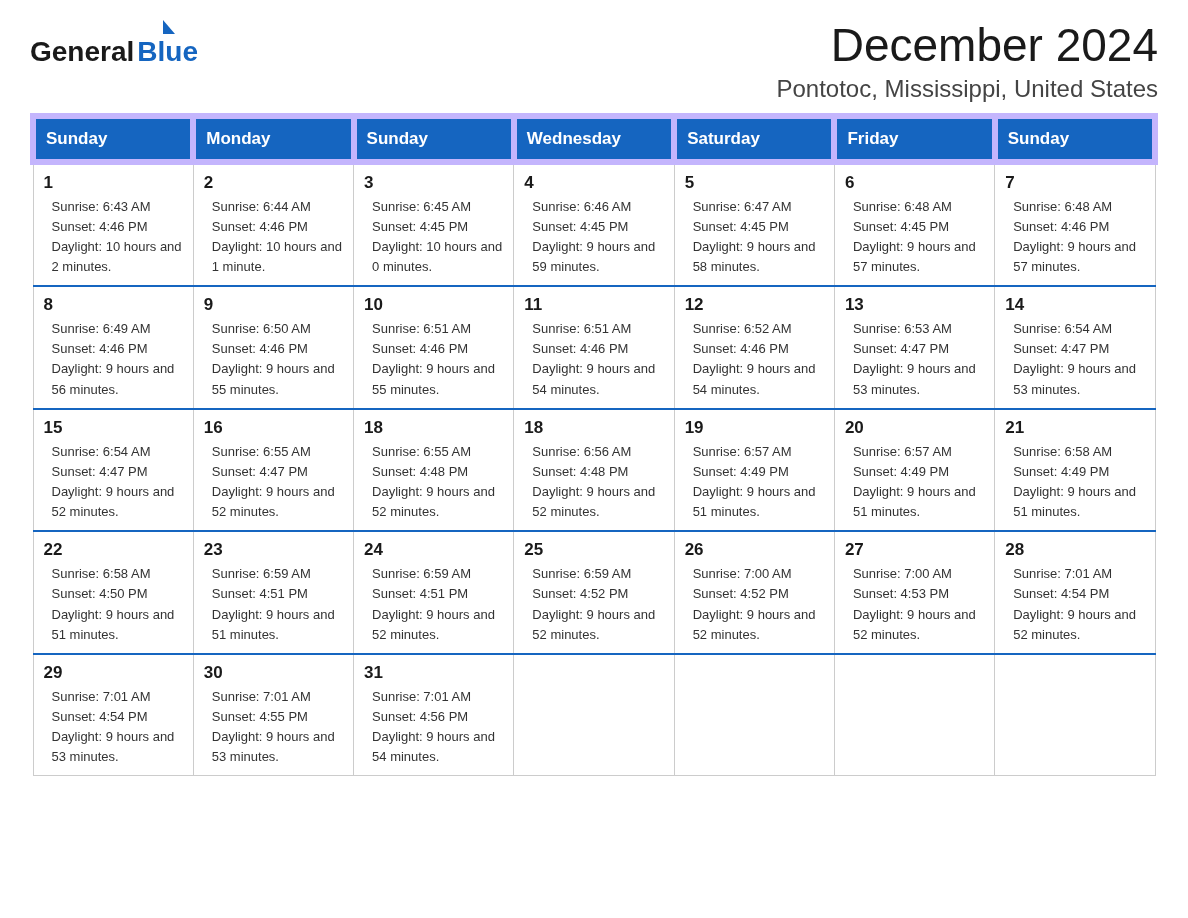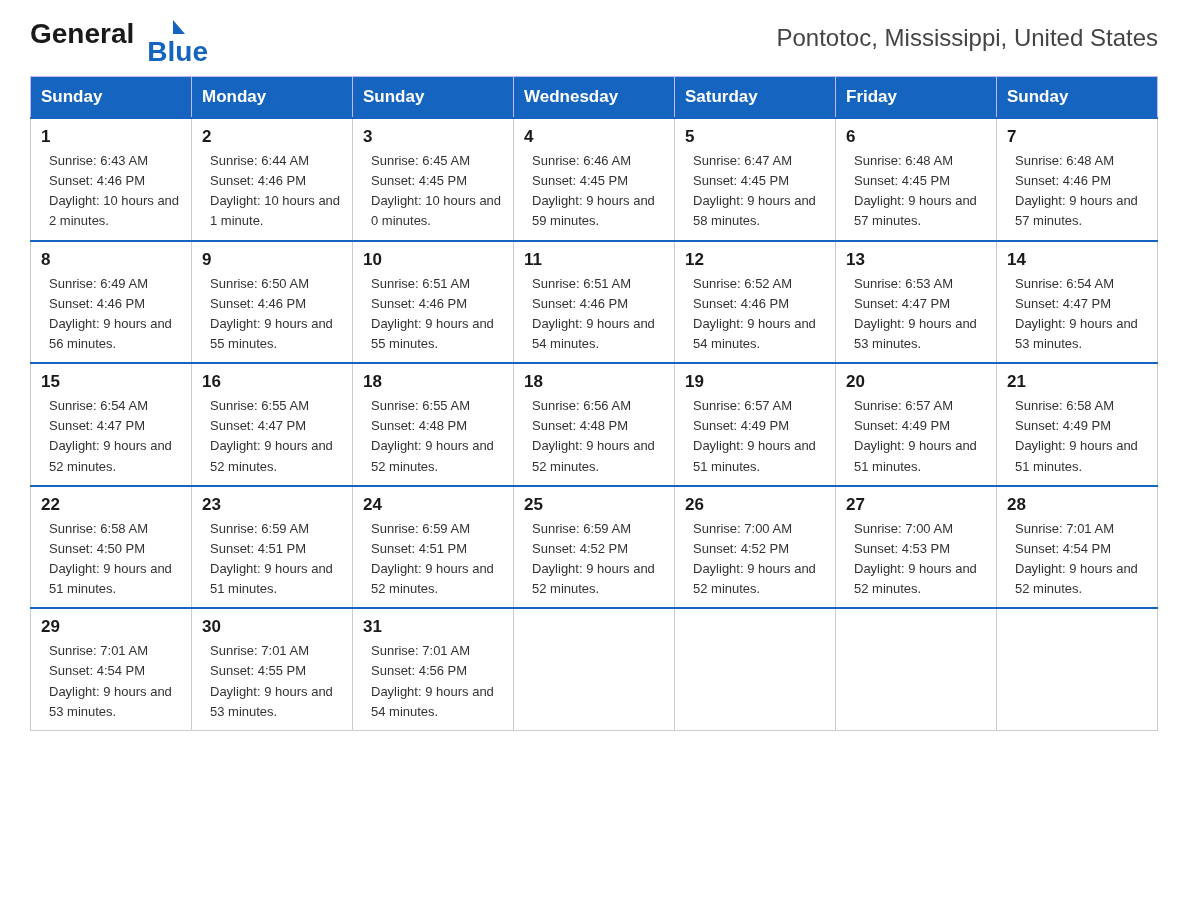--- a/index.html
+++ b/index.html
@@ -11,22 +11,22 @@
       min-height: 918px;
     }
     .header-row {
       display: flex;
       justify-content: space-between;
       align-items: flex-start;
       margin-bottom: 10px;
     }
     .logo {
       display: flex;
-      align-items: flex-start;
-      gap: 13px;
+      align-items: flex-end;
+      gap: 3px;
     }
     .logo-general {
       font-size: 28px;
       font-weight: bold;
       color: #1a1a1a;
       line-height: 1;
     }
     .logo-blue-container {
       display: flex;
       align-items: center;
@@ -67,21 +67,21 @@
       margin-top: 8px;
       table-layout: fixed;
     }
     .calendar-table thead tr th {
       background-color: #1565c0;
       color: #fff;
       font-size: 17px;
       font-weight: bold;
       padding: 10px 10px;
       text-align: left;
-      border: 1px solid #c4b5fd;
+      border: 6px solid #c4b5fd;
     }
     .calendar-table tbody tr td {
       vertical-align: top;
       border: 1px solid #ccc;
       border-top: 2px solid #1565c0;
       padding: 8px 10px;
       font-size: 13px;
       color: #222;
       min-height: 100px;
       height: 110px;
@@ -111,20 +111,21 @@
 
 <div class="header-row">
   <div class="logo">
     <span class="logo-general">General</span>
     <div class="logo-blue-container">
       <div class="logo-arrow"></div>
       <span class="logo-blue">Blue</span>
     </div>
   </div>
   <div class="title-section">
+    <div class="month-title">December 2024</div>
     <div class="location-subtitle">Pontotoc, Mississippi, United States</div>
   </div>
 </div>
 
 <table class="calendar-table">
   <thead>
     <tr>
     <th>Sunday</th>
         <th>Monday</th>
         <th>Sunday</th>

